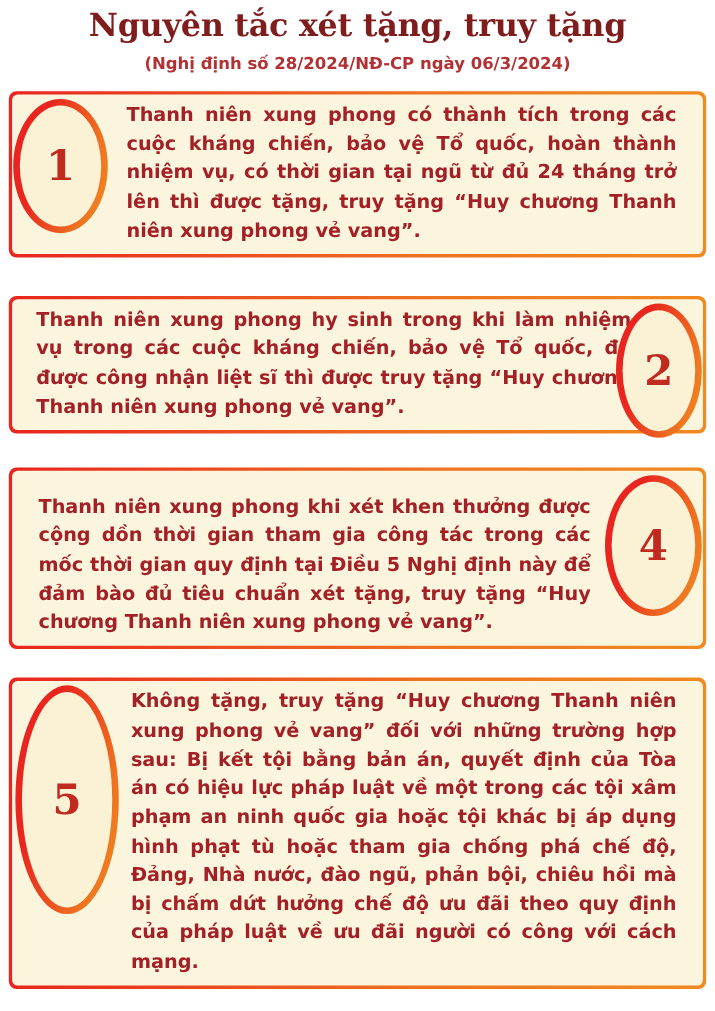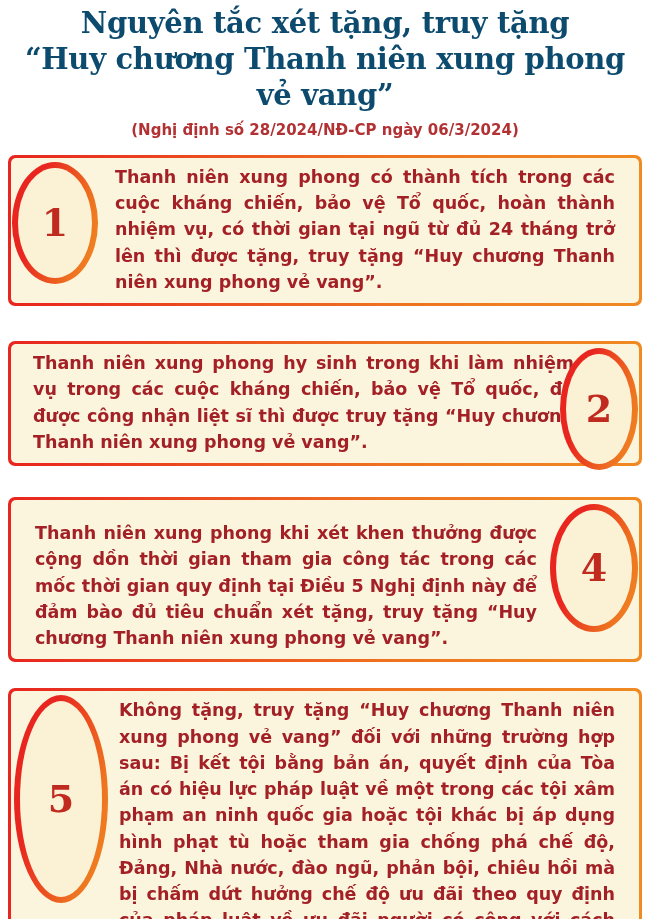--- a/index.html
+++ b/index.html
@@ -7,21 +7,21 @@
   .page{
     width:650px;height:919px;background:#ffffff;overflow:hidden;
     font-family:"DejaVu Sans","Liberation Sans",sans-serif;
     position:relative;box-sizing:border-box;padding:0 8px;
   }
   
   .hdr{text-align:center;padding-top:6px;}
   .title-line{
     font-family:"DejaVu Serif","Liberation Serif",serif;
     font-weight:700;font-size:29px;line-height:1.24;
-    color:#0c4a6e;letter-spacing:-0.3px;
+    color:#7f1d1d;letter-spacing:-0.3px;
   }
   .subtitle{
     margin-top:7px;font-size:15px;font-weight:600;color:#b23234;
   }
   
   .rule{position:relative;}
   .box{
     border-radius:7px;padding:3px;
     background:linear-gradient(90deg,#e8251f 0%,#ee7220 60%,#f08a22 100%);
   }
@@ -69,21 +69,20 @@
   .r5 .box-inner{min-height:202px;padding:6px 24px 8px 108px;}
   .r5 .badge{left:6px;width:94px;height:208px;}
 </style>
 </head>
 <body>
 
 <div class="page">
 
   <header class="hdr">
     <div class="title-line">Nguyên tắc xét tặng, truy tặng</div>
-    <div class="title-line">“Huy chương Thanh niên xung phong vẻ vang”</div>
     <div class="subtitle">(Nghị định số 28/2024/NĐ-CP ngày 06/3/2024)</div>
   </header>
 
   <section class="rule r1">
     <div class="box">
       <div class="box-inner">
         <p class="rule-text">Thanh niên xung phong có thành tích trong các cuộc kháng chiến, bảo vệ Tổ quốc, hoàn thành nhiệm vụ, có thời gian tại ngũ từ đủ 24 tháng trở lên thì được tặng, truy tặng “Huy chương Thanh niên xung phong vẻ vang”.</p>
       </div>
     </div>
     <div class="badge">

